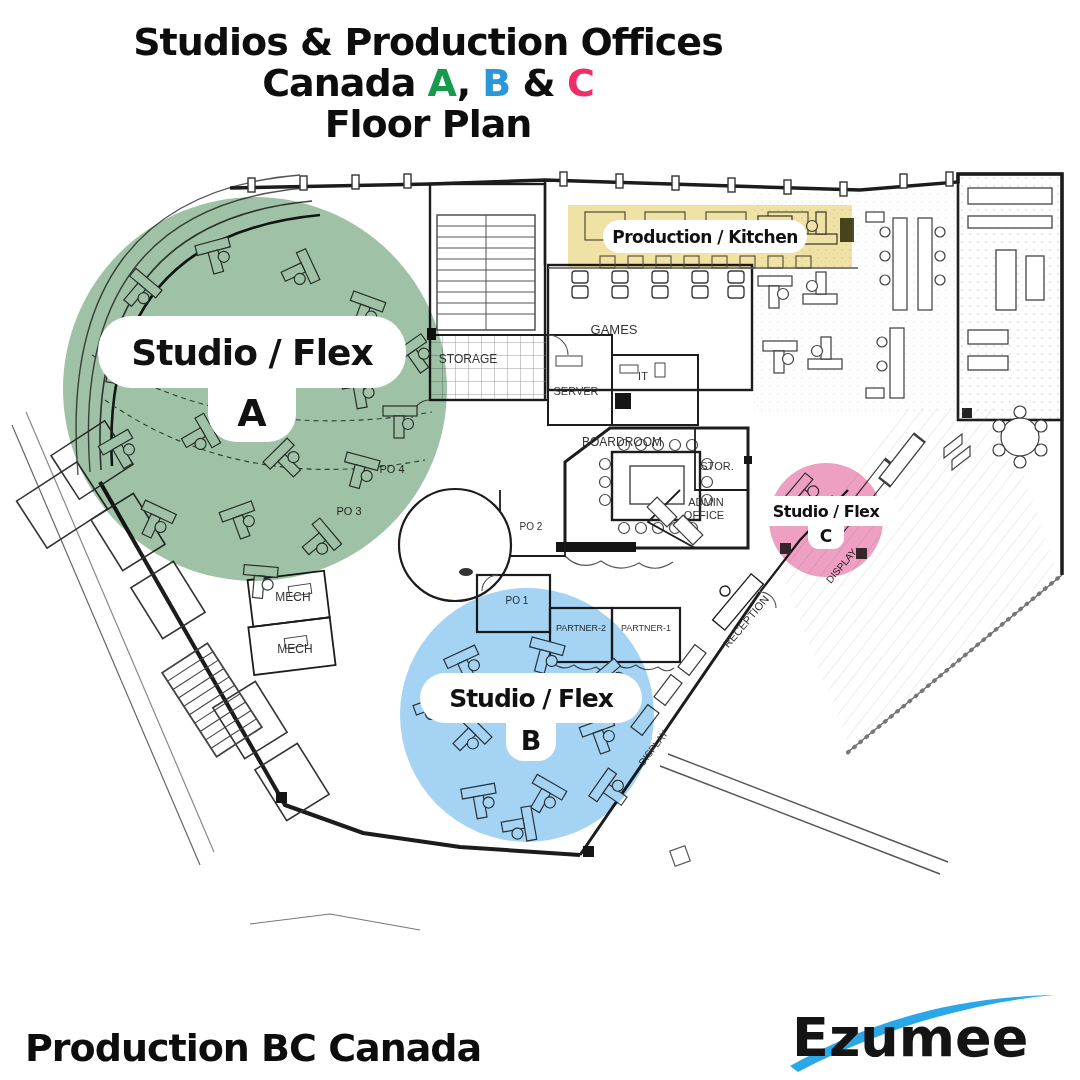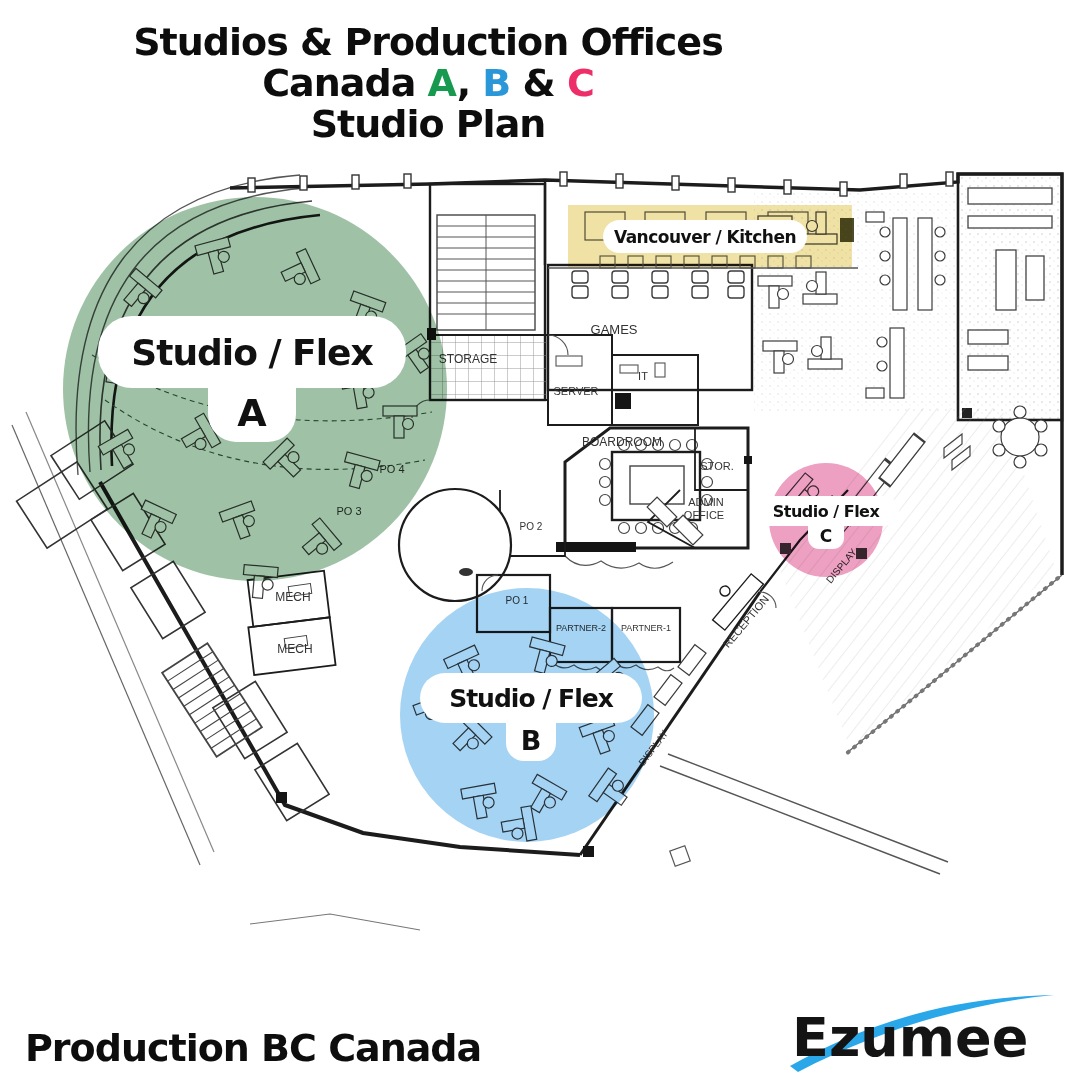--- a/index.html
+++ b/index.html
@@ -34,21 +34,21 @@
   .logo{position:absolute;right:22px;top:982px;width:270px;height:95px;}
 </style>
 </head>
 <body>
 
 <div class="poster">
 
   <div class="header">
     <div>Studios &amp; Production Offices</div>
     <div><span>Canada </span><span class="accent-a">A</span><span>, </span><span class="accent-b">B</span><span> &amp; </span><span class="accent-c">C</span></div>
-    <div>Studio Plan</div>
+    <div>Floor Plan</div>
   </div>
 
   <div class="plan">
   <svg width="1080" height="810" viewBox="0 0 1080 810">
     <defs>
       <g id="desk" stroke="#3c3c3c" stroke-width="1.2" fill="#fff">
         <rect x="-17" y="-14" width="34" height="10"></rect>
         <rect x="-6" y="-4" width="10" height="22"></rect>
         <circle cx="8" cy="4" r="5.5"></circle>
       </g>
@@ -379,21 +379,21 @@
     <div class="main">Studio / Flex</div>
     <div class="tab">B</div>
   </div>
 
   <div class="bubble bubble-c">
     <div class="main">Studio / Flex</div>
     <div class="tab">C</div>
   </div>
 
   <div class="bubble bubble-caf">
-    <div class="main">Vancouver / Kitchen</div>
+    <div class="main">Production / Kitchen</div>
   </div>
 
   <div class="location">Production BC Canada</div>
 
   <svg class="logo" viewBox="0 0 270 95">
     <path d="M2,84 C70,46 150,16 266,13 C180,21 90,48 10,90 Z" fill="#2aa7e8"></path>
     <text x="4" y="74" font-family="DejaVu Sans, sans-serif" font-weight="bold" font-size="54" fill="#141414">Ezumee</text>
   </svg>
 
 </div>

